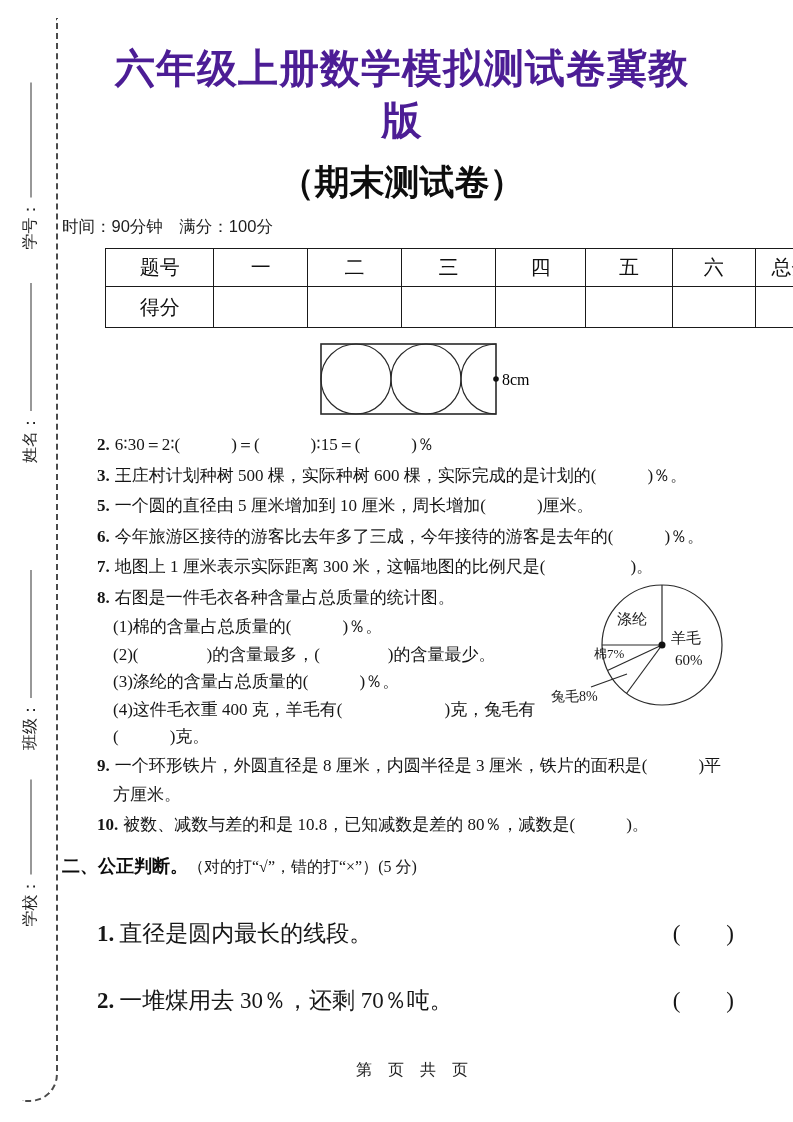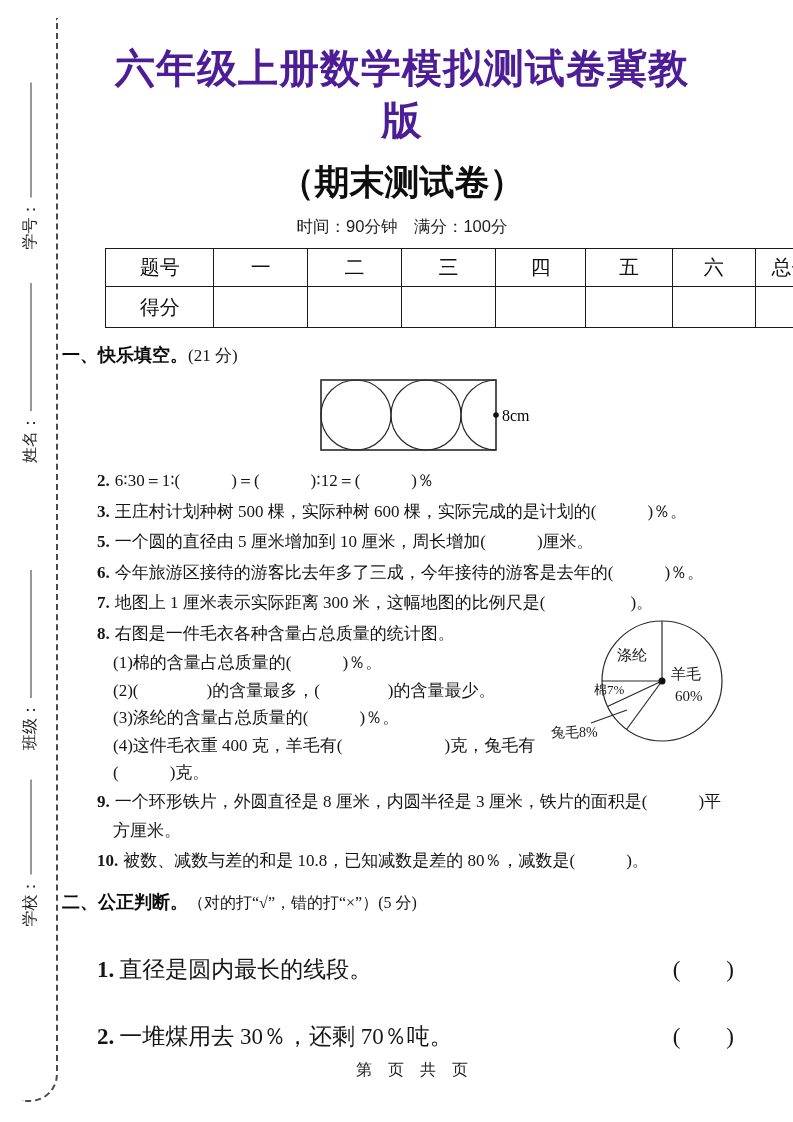--- a/index.html
+++ b/index.html
@@ -31,21 +31,21 @@
     margin:42px 50px 0 50px;text-align:center;
     font-family:"Liberation Sans", sans-serif;font-weight:700;
     font-size:40px;letter-spacing:1px;line-height:52px;color:#4c1d95;
   }
   .subtitle{
     margin:14px 50px 0 50px;text-align:center;
     font-family:"Liberation Sans", sans-serif;font-weight:700;
     font-size:35px;line-height:44px;color:#0d0d0d;
   }
   .meta{
-    margin-top:12px;text-align:center;font-size:16.5px;
+    margin-top:12px;text-align:left;font-size:16.5px;
     font-family:"Liberation Sans", sans-serif;color:#1c1c1c;
   }
   table.score{
     border-collapse:collapse;table-layout:fixed;
     margin:10px 0 12px 43px;width:723px;
   }
   table.score td{
     border:1.6px solid #1a1a1a;text-align:center;vertical-align:middle;
     font-size:20px;height:37px;padding:0;color:#111;
   }
@@ -137,33 +137,32 @@
       <td></td>
       <td></td>
       <td></td>
       <td></td>
       <td></td>
       <td></td>
     </tr>
   </tbody>
     </table>
 
-  <div class="sec-h"><span class="sec-title">一、快乐填空。</span><span class="sec-pts">(21 分)</span></div>
 
 
   <svg class="fig1" width="215" height="80" viewBox="0 0 215 80">
     <rect class="stroke" x="1" y="4" width="175" height="70" stroke-width="1.6"></rect>
     <circle class="stroke" cx="36" cy="39" r="35" stroke-width="1.2"></circle>
     <circle class="stroke" cx="106" cy="39" r="35" stroke-width="1.2"></circle>
     <path class="stroke" d="M 176 4 A 35 35 0 0 0 176 74" stroke-width="1.2"></path>
     <circle cx="176" cy="39" r="2.8" fill="#111"></circle>
     <text x="182" y="45" font-size="16">8cm</text>
   </svg>
 
-  <div class="q"><span class="qn">2.</span><span class="qt">6∶30＝1∶(　　　)＝(　　　)∶12＝(　　　)％</span></div>
+  <div class="q"><span class="qn">2.</span><span class="qt">6∶30＝2∶(　　　)＝(　　　)∶15＝(　　　)％</span></div>
   <div class="q"><span class="qn">3.</span><span class="qt">王庄村计划种树 500 棵，实际种树 600 棵，实际完成的是计划的(　　　)％。</span></div>
   <div class="q"><span class="qn">5.</span><span class="qt">一个圆的直径由 5 厘米增加到 10 厘米，周长增加(　　　)厘米。</span></div>
   <div class="q"><span class="qn">6.</span><span class="qt">今年旅游区接待的游客比去年多了三成，今年接待的游客是去年的(　　　)％。</span></div>
   <div class="q"><span class="qn">7.</span><span class="qt">地图上 1 厘米表示实际距离 300 米，这幅地图的比例尺是(　　　　　)。</span></div>
 
   <div class="q8block">
     <div class="q"><span class="qn">8.</span><span class="qt">右图是一件毛衣各种含量占总质量的统计图。</span></div>
     <div class="q sub"><span class="qt">(1)棉的含量占总质量的(　　　)％。</span></div>
     <div class="q sub"><span class="qt">(2)(　　　　)的含量最多，(　　　　)的含量最少。</span></div>
     <div class="q sub"><span class="qt">(3)涤纶的含量占总质量的(　　　)％。</span></div>

